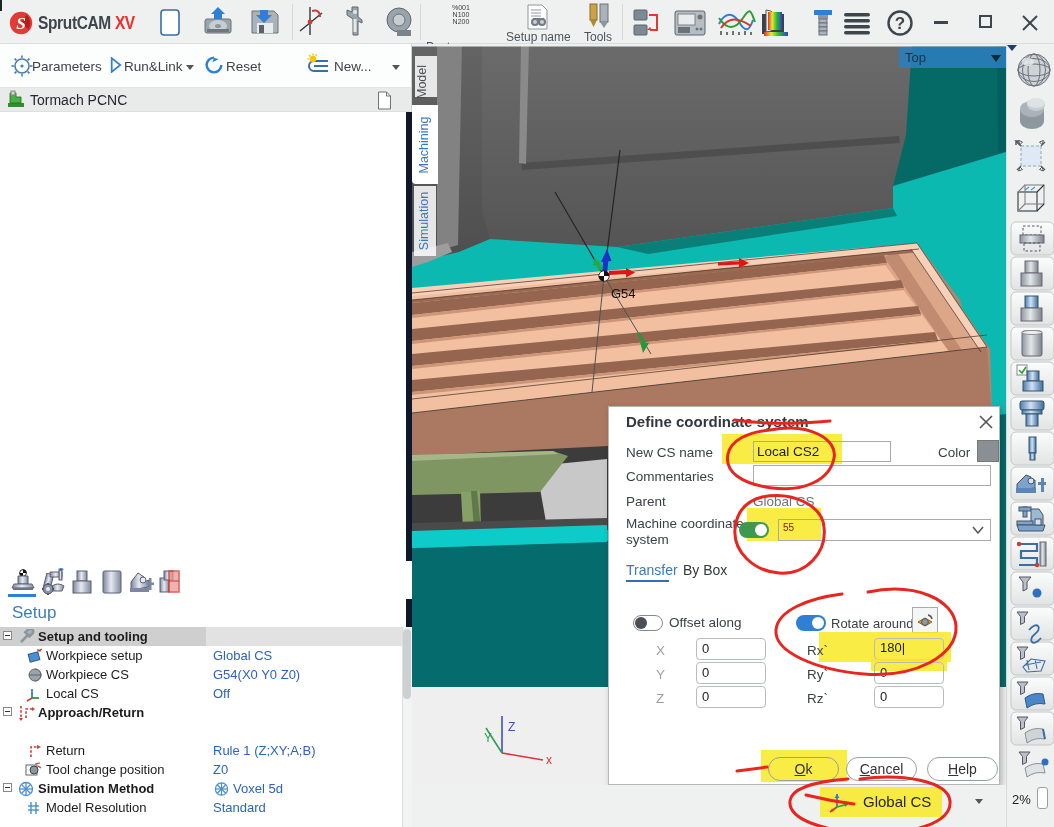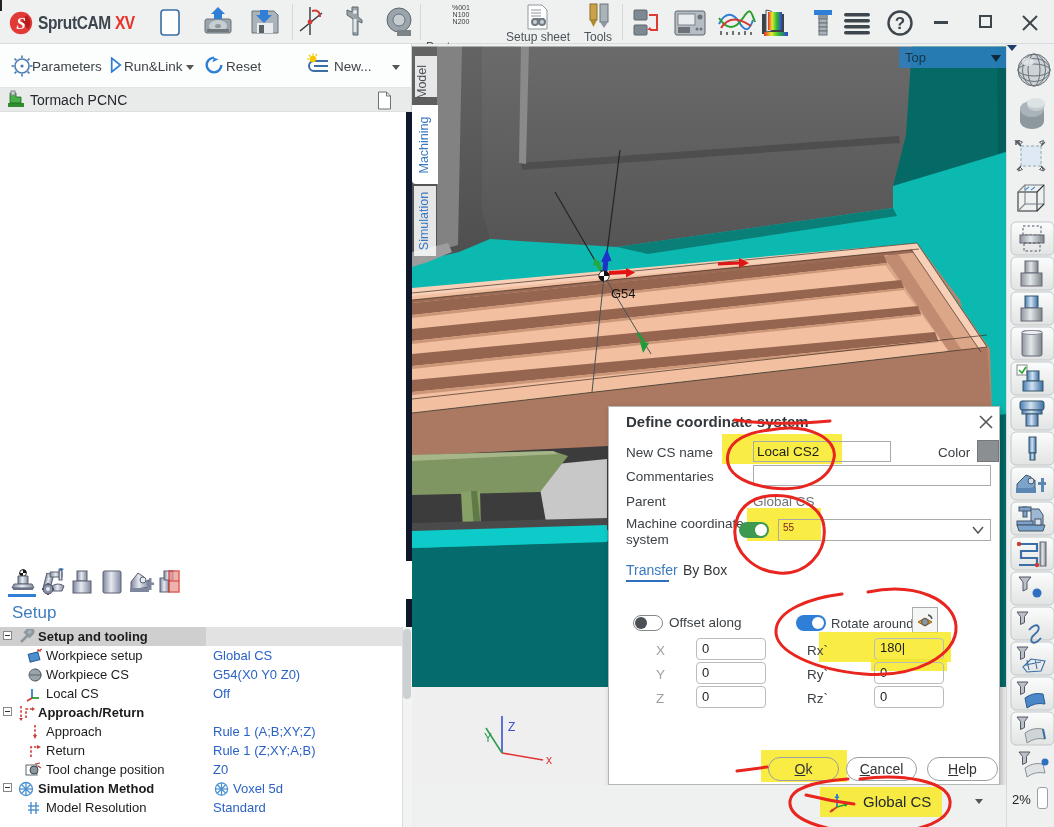--- a/index.html
+++ b/index.html
@@ -90,21 +90,21 @@
         <line x1="6" y1="12" x2="16" y2="12"></line>
       </g>
     <g fill="#737b82">
         <circle cx="10" cy="18" r="4"></circle>
         <circle cx="17" cy="18" r="4"></circle>
         <rect x="8" y="14" width="11" height="4"></rect>
       </g>
     <circle cx="10" cy="18" r="2" fill="#c9d0d4"></circle>
       <circle cx="17" cy="18" r="2" fill="#c9d0d4"></circle>
   </svg>
-  <div class="lbl" style="left:506px;top:30px;">Setup sheet</div>
+  <div class="lbl" style="left:506px;top:30px;">Setup name</div>
   <svg class="abs" style="left:588px;top:3px" width="22" height="26" viewBox="0 0 22 26">
     <rect x="2" y="1" width="7" height="16" fill="#caa24a" stroke="#8a6d28"></rect>
     <path d="M2 17 l3.5 7 l3.5 -7 z" fill="#b08a30"></path>
     <rect x="12" y="1" width="8" height="18" fill="#aab3b9" stroke="#6b7278"></rect>
     <path d="M12 19 l4 6 l4 -6 z" fill="#8d979e"></path>
   </svg>
   <div class="lbl" style="left:584px;top:30px;">Tools</div>
   <div class="sep" style="left:622px"></div>
 
   <svg class="abs" style="left:632px;top:8px" width="290" height="30" viewBox="0 0 290 30">
@@ -341,28 +341,20 @@
     <div class="trow" style="top:57px">
       <svg class="abs" style="left:25px;top:2px" width="16" height="16" viewBox="0 0 16 16">
           <g stroke-width="1.8">
             <line x1="7" y1="12" x2="7" y2="3" stroke="#2f7fd6"></line>
             <line x1="7" y1="12" x2="14" y2="12" stroke="#2aa02a"></line>
             <line x1="7" y1="12" x2="2" y2="15" stroke="#d03a32"></line>
           </g>
         </svg>
       <span class="tname" style="left:46px">Local CS</span>
         <span class="tval">Off</span>
-    </div>
-    <div class="trow" style="top:95px">
-      <svg class="abs" style="left:28px;top:2px" width="14" height="16" viewBox="0 0 14 16">
-          <path d="M7 1 v10" stroke="#d03a32" stroke-width="1.6" stroke-dasharray="2.5 1.8" fill="none"></path>
-          <path d="M5 11 l2 4 2 -4z" fill="#d03a32"></path>
-        </svg>
-      <span class="tname" style="left:46px">Approach</span>
-        <span class="tval">Rule 1 (A;B;XY;Z)</span>
     </div>
     <div class="trow" style="top:114px">
       <svg class="abs" style="left:28px;top:2px" width="14" height="16" viewBox="0 0 14 16">
           <path d="M3 14 v-10 h6" stroke="#d03a32" stroke-width="1.6" stroke-dasharray="2.5 1.8" fill="none"></path>
           <path d="M9 2 l4 2 -4 2z" fill="#d03a32"></path>
         </svg>
       <span class="tname" style="left:46px">Return</span>
         <span class="tval">Rule 1 (Z;XY;A;B)</span>
     </div>
     <div class="trow" style="top:133px">

